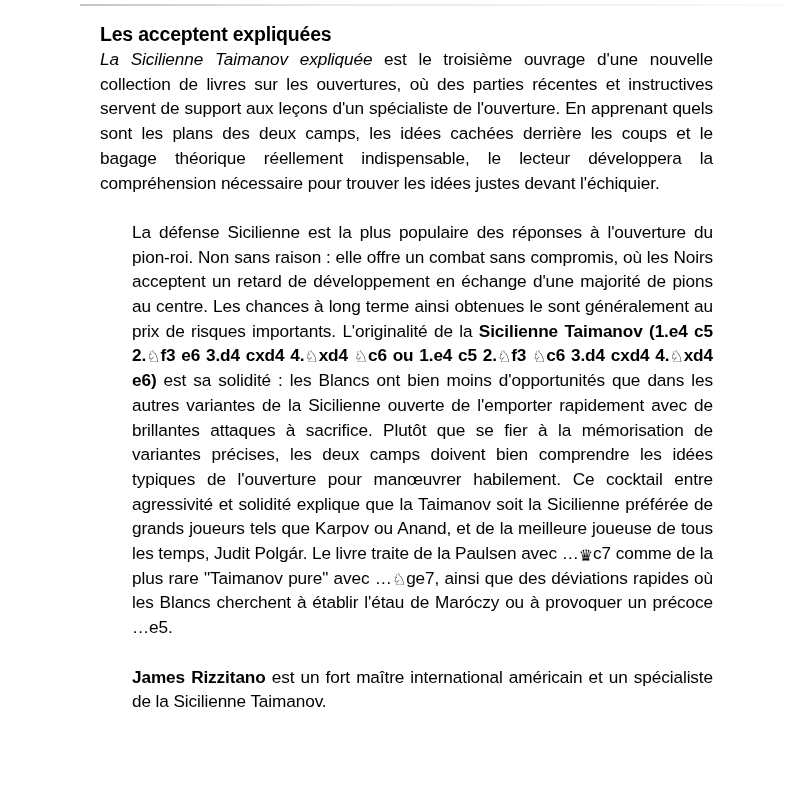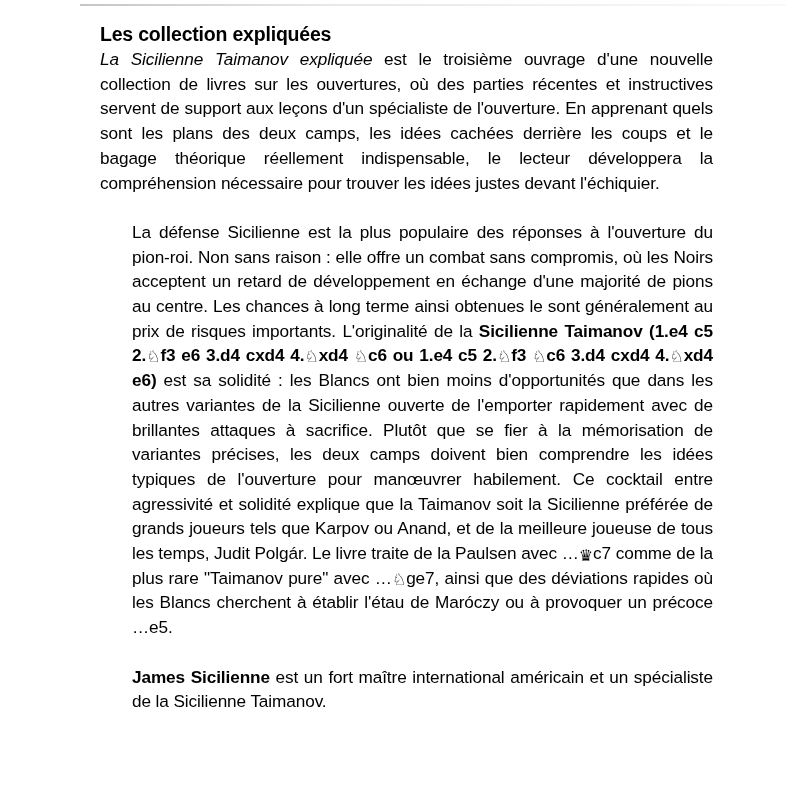--- a/index.html
+++ b/index.html
@@ -78,22 +78,22 @@
 </style>
 </head>
 <body>
 
 <div id="page">
 
   <div id="scan-edge"></div>
 
   <div id="content">
 
-    <h1 class="heading">Les collection expliquées</h1>
+    <h1 class="heading">Les acceptent expliquées</h1>
 
     <p class="para"><span class="it">La Sicilienne Taimanov expliquée</span><span> est le troisième ouvrage d'une nouvelle collection de livres sur les ouvertures, où des parties récentes et instructives servent de support aux leçons d'un spécialiste de l'ouverture. En apprenant quels sont les plans des deux camps, les idées cachées derrière les coups et le bagage théorique réellement indispensable, le lecteur développera la compréhension nécessaire pour trouver les idées justes devant l'échiquier.</span></p>
 
     <p class="para gap"><span>La défense Sicilienne est la plus populaire des réponses à l'ouverture du pion-roi. Non sans raison : elle offre un combat sans compromis, où les Noirs acceptent un retard de développement en échange d'une majorité de pions au centre. Les chances à long terme ainsi obtenues le sont généralement au prix de risques importants. L'originalité de la </span><span class="bd">Sicilienne Taimanov</span><span class="bd"> (1.e4 c5 2.</span><span class="piece knight-white bd">♘</span><span class="bd">f3 e6 3.d4 cxd4 4.</span><span class="piece knight-white bd">♘</span><span class="bd">xd4 </span><span class="piece knight-white bd">♘</span><span class="bd">c6 ou 1.e4 c5 2.</span><span class="piece knight-white bd">♘</span><span class="bd">f3 </span><span class="piece knight-white bd">♘</span><span class="bd">c6 3.d4 cxd4 4.</span><span class="piece knight-white bd">♘</span><span class="bd">xd4 e6)</span><span> est sa solidité : les Blancs ont bien moins d'opportunités que dans les autres variantes de la Sicilienne ouverte de l'emporter rapidement avec de brillantes attaques à sacrifice. Plutôt que se fier à la mémorisation de variantes précises, les deux camps doivent bien comprendre les idées typiques de l'ouverture pour manœuvrer habilement. Ce cocktail entre agressivité et solidité explique que la Taimanov soit la Sicilienne préférée de grands joueurs tels que Karpov ou Anand, et de la meilleure joueuse de tous les temps, Judit Polgár.</span> <span>Le livre traite de la Paulsen avec …</span><span class="piece queen-black">♛</span><span>c7 comme de la plus rare "Taimanov pure" avec …</span><span class="piece knight-white">♘</span><span>ge7, ainsi que des déviations rapides où les Blancs cherchent à établir l'étau de Maróczy ou à provoquer un précoce …e5.</span></p>
 
-    <p class="para gap"><span class="bd">James Sicilienne</span><span> est un fort maître international américain et un spécialiste de la Sicilienne Taimanov.</span></p>
+    <p class="para gap"><span class="bd">James Rizzitano</span><span> est un fort maître international américain et un spécialiste de la Sicilienne Taimanov.</span></p>
 
   </div>
 </div>
 
 </body></html>

